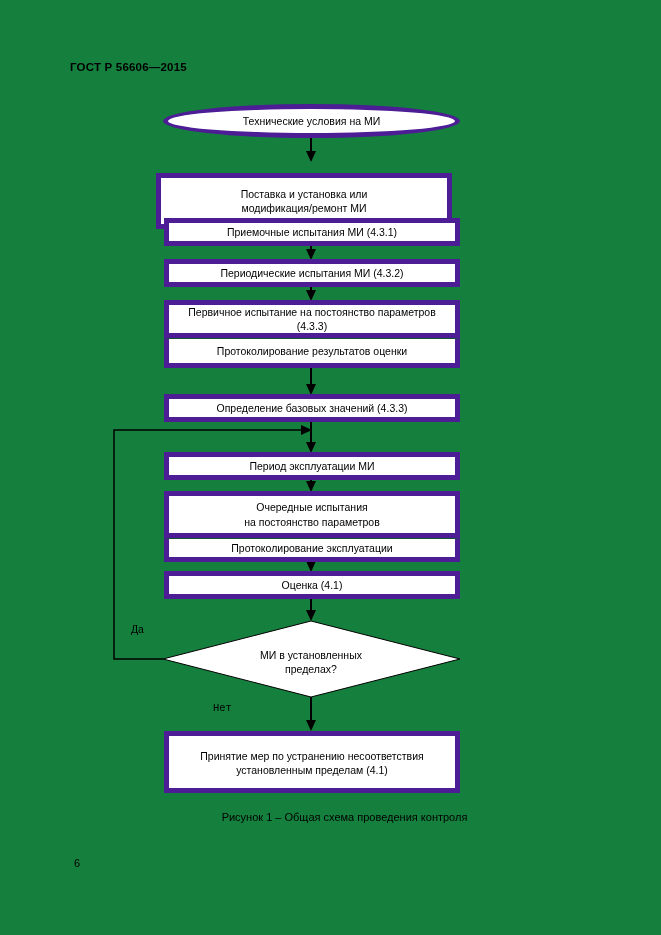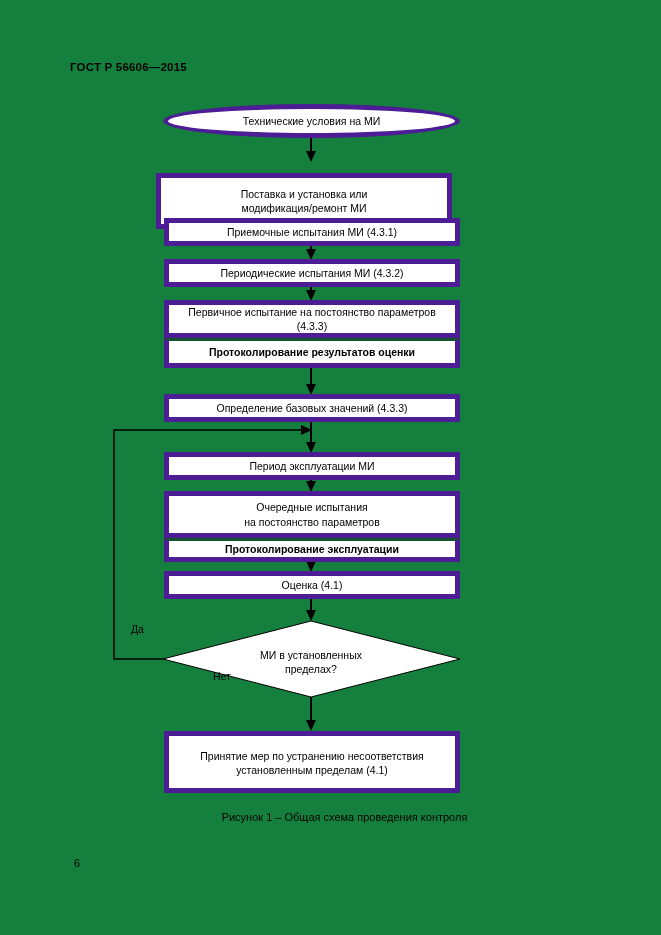--- a/index.html
+++ b/index.html
@@ -72,21 +72,21 @@
     text-align: center;
     font-size: 10.5px;
     line-height: 1.35;
     padding: 2px 6px;
   }
 
   .node.terminator {
     border-radius: 50% / 50%;
   }
 
-  .node.flat-top { border-top: 3px solid #14532d; font-weight: bold; }
+  .node.flat-top { border-top: 1px solid #14532d; }
 
   .edge-label {
     position: absolute;
     font-size: 10.5px;
     background: transparent;
   }
 
   svg.connectors {
     position: absolute;
     left: 0;
@@ -191,21 +191,21 @@
     <div class="node" style="left:164px; top:571px; width:296px; height:28px;">Оценка (4.1)</div>
 
     <div class="diamond-text" style="left:211px; top:648px; width:200px; white-space:pre-line;">МИ в установленных
 пределах?</div>
 
     <div class="node" style="left:164px; top:731px; width:296px; height:62px; white-space:pre-line; align-items:flex-start; padding-top:13px;">Принятие мер по устранению несоответствия
 установленным пределам (4.1)</div>
 
     <div class="edge-label" style="left:131px; top:623px;">Да</div>
 
-    <div class="edge-label" style="left:213px; top:670px;">Нет</div>
+    <div class="edge-label" style="left:213px; top:702px;font-family:Liberation Mono, monospace;">Нет</div>
 
   </div>
 
   <div class="figure-caption">Рисунок 1 – Общая схема проведения контроля</div>
 
   <div class="page-number">6</div>
 
 </div>
 
 </body></html>

